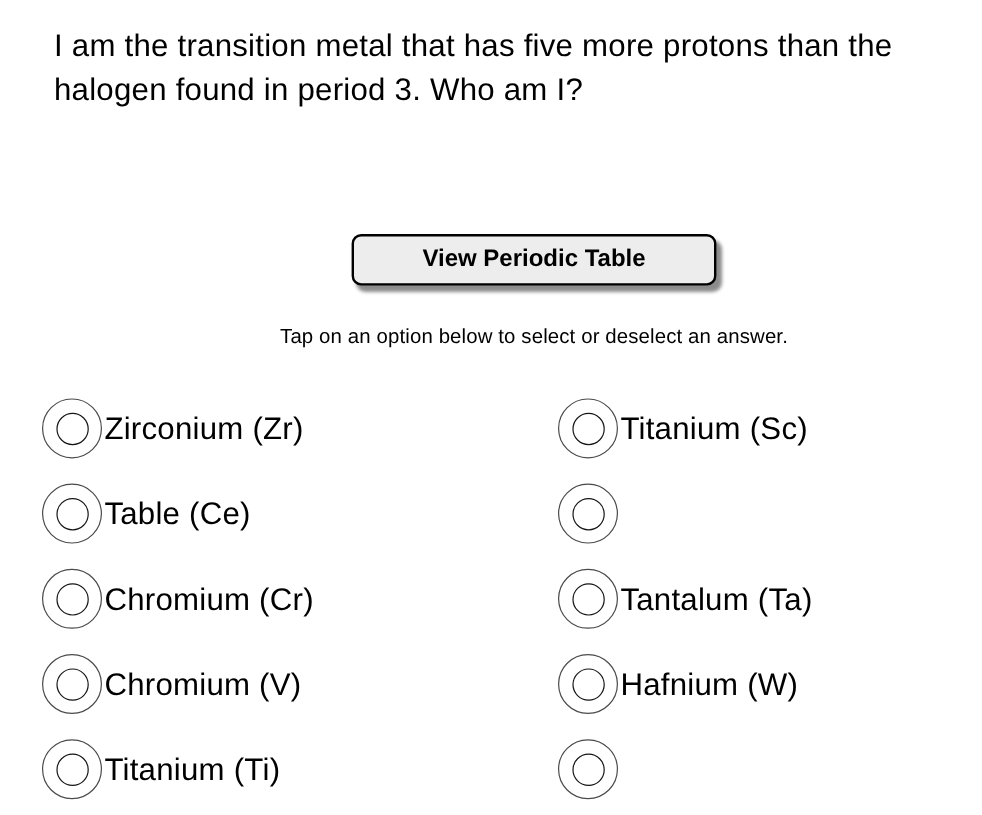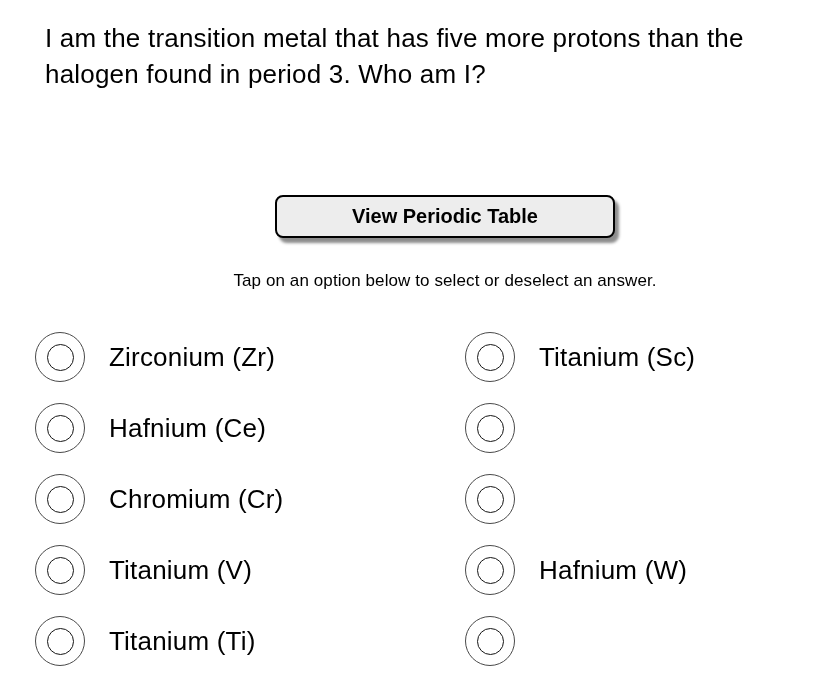--- a/index.html
+++ b/index.html
@@ -23,21 +23,21 @@
     letter-spacing: 0.2px;
   }
   .question .qline { white-space: nowrap; }
   .btn-row {
     width: 890px;
     display: flex;
     justify-content: center;
     margin-top: 103px;
   }
   .periodic-btn {
-    width: 340px;
+    width: 304px;
     height: 43px;
     display: flex;
     align-items: center;
     justify-content: center;
     background: #ededed;
     border: 2.5px solid #000000;
     border-radius: 8px;
     box-shadow: 4px 5px 3px rgba(0,0,0,0.45);
     font-size: 20px;
     font-weight: bold;
@@ -74,21 +74,21 @@
     flex: 0 0 auto;
     background: #ffffff;
   }
   .radio-inner {
     width: 27px; height: 27px;
     border: 1.5px solid #161616;
     border-radius: 50%;
     background: #ffffff;
   }
   .option-label {
-    margin-left: 24px;
+    margin-left: 2px;
     font-size: 26px;
     letter-spacing: 0.2px;
     white-space: nowrap;
   }
 </style>
 </head>
 <body>
 
 <div class="page">
 
@@ -115,45 +115,46 @@
       <span class="radio-outer">
           <span class="radio-inner"></span>
         </span>
       <span class="option-label">Titanium (Sc)</span>
     </div>
 
     <div class="option">
       <span class="radio-outer">
           <span class="radio-inner"></span>
         </span>
-      <span class="option-label">Hafnium (Ce)</span>
+      <span class="option-label">Table (Ce)</span>
     </div>
     <div class="option">
       <span class="radio-outer">
           <span class="radio-inner"></span>
         </span>
     </div>
 
     <div class="option">
       <span class="radio-outer">
           <span class="radio-inner"></span>
         </span>
       <span class="option-label">Chromium (Cr)</span>
     </div>
     <div class="option">
       <span class="radio-outer">
           <span class="radio-inner"></span>
         </span>
+      <span class="option-label">Tantalum (Ta)</span>
     </div>
 
     <div class="option">
       <span class="radio-outer">
           <span class="radio-inner"></span>
         </span>
-      <span class="option-label">Titanium (V)</span>
+      <span class="option-label">Chromium (V)</span>
     </div>
     <div class="option">
       <span class="radio-outer">
           <span class="radio-inner"></span>
         </span>
       <span class="option-label">Hafnium (W)</span>
     </div>
 
     <div class="option">
       <span class="radio-outer">

